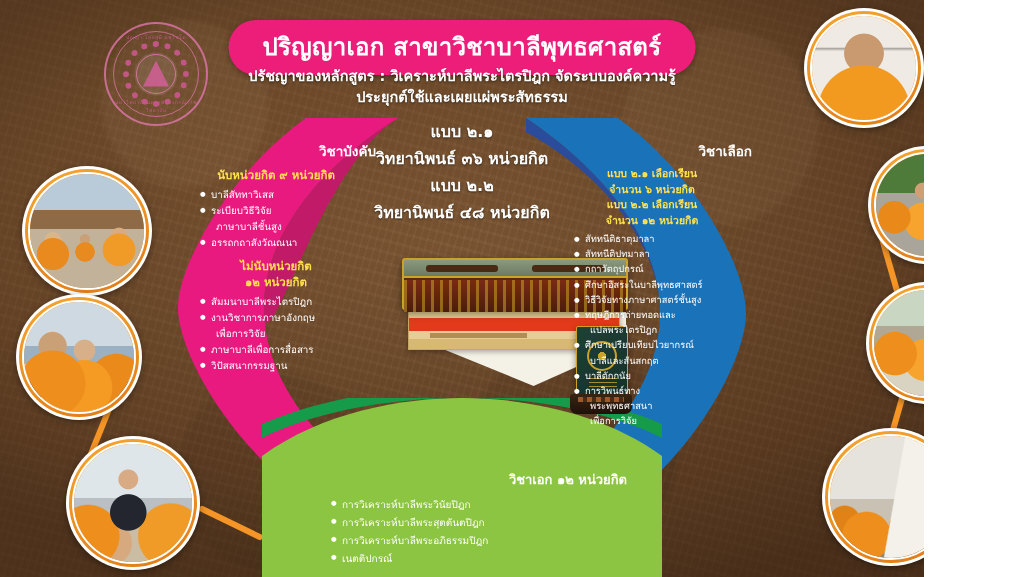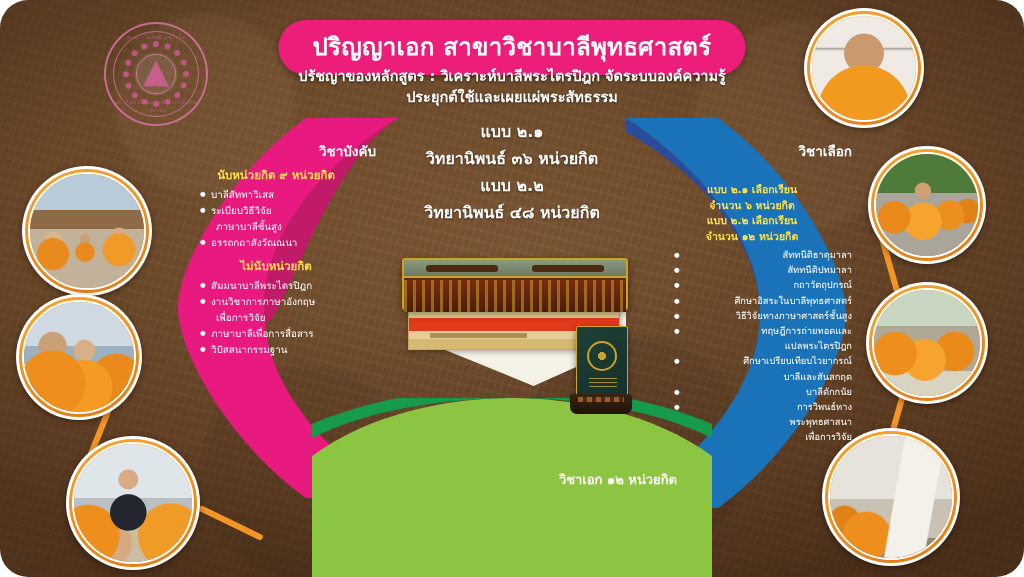--- a/index.html
+++ b/index.html
@@ -3,28 +3,27 @@
 <meta charset="utf-8">
 <style>
   * { box-sizing: border-box; margin: 0; padding: 0; }
   html, body {
     width: 1024px; height: 577px;
     overflow: hidden;
     font-family: "DejaVu Sans", "Liberation Sans", sans-serif;
   }
   #poster {
     position: relative;
-    width: 1024px; height: 577px;
+    width: 924px; height: 577px;
     overflow: hidden;
     background:
       radial-gradient(ellipse 70% 60% at 50% 45%, rgba(150,110,70,0.30) 0%, rgba(90,58,32,0.55) 70%, rgba(70,44,24,0.75) 100%),
       repeating-linear-gradient(106deg, rgba(255,255,255,0.035) 0px, rgba(255,255,255,0.035) 2px, rgba(0,0,0,0.03) 2px, rgba(0,0,0,0.03) 7px),
       repeating-linear-gradient(14deg, rgba(255,235,200,0.045) 0px, rgba(255,235,200,0.045) 3px, rgba(0,0,0,0.025) 3px, rgba(0,0,0,0.025) 11px),
       linear-gradient(160deg, #8a6239 0%, #7d5530 22%, #6e4a2a 48%, #5d3d22 74%, #4e321c 100%);
-    border-radius: 28px;
   }
   
   #poster::before {
     content:"";
     position:absolute; inset:0;
     background-image:
       radial-gradient(circle at 20% 18%, rgba(255,220,180,0.05) 0 9%, transparent 10%),
       radial-gradient(circle at 78% 22%, rgba(255,220,180,0.045) 0 11%, transparent 12%),
       radial-gradient(circle at 62% 78%, rgba(0,0,0,0.07) 0 14%, transparent 15%),
       radial-gradient(circle at 30% 82%, rgba(0,0,0,0.06) 0 12%, transparent 13%);
@@ -262,22 +261,22 @@
   }
   ul.bullets li.cont { padding-left:16px; }
   ul.bullets li.cont::before { content:""; }
 
   #txt-pink { left:176px; top:140px; width:200px; }
   #txt-pink .head-white { margin-bottom:5px; }
   #txt-pink ul.bullets { margin:4px 0 0 24px; }
   #txt-pink .grp2 { margin-top:8px; }
 
   #txt-blue { right:172px; top:140px; width:200px; }
-  #txt-blue .head-white { margin-bottom:20px; }
-  #txt-blue ul.bullets { margin:4px 0 16px 22px;text-align:right; }
+  #txt-blue .head-white { margin-bottom:4px; }
+  #txt-blue ul.bullets { margin:4px 0 16px 22px; }
   #txt-blue ul.bullets li { font-size:9.3px; line-height:14.2px; }
 
   #txt-green { left:50%; transform:translateX(-50%); top:445px; width:330px;margin-top:24px; }
   #txt-green .head-white { margin-bottom:6px; font-size:13px; }
   #txt-green ul.bullets { margin:2px 0 0 34px; }
   #txt-green ul.bullets li { font-size:10px; line-height:17px; }
 
   
   #artifact { position:absolute; left:398px; top:238px; width:236px; height:180px; z-index:4; }
   #artifact .cloth {
@@ -449,20 +448,21 @@
     <div class="head-white">วิชาบังคับ</div>
     <div class="head-yellow">นับหน่วยกิต ๙ หน่วยกิต</div>
     <ul class="bullets">
       <li>บาลีสัททาวิเสส</li>
       <li>ระเบียบวิธีวิจัย</li>
       <li class="cont">ภาษาบาลีชั้นสูง</li>
       <li>อรรถกถาสังวัณณนา</li>
     </ul>
     <div class="grp2">
       <div class="head-yellow">ไม่นับหน่วยกิต</div>
+      <div class="head-yellow">๑๒ หน่วยกิต</div>
       <ul class="bullets">
         <li>สัมมนาบาลีพระไตรปิฎก</li>
         <li>งานวิชาการภาษาอังกฤษ</li>
         <li class="cont">เพื่อการวิจัย</li>
         <li>ภาษาบาลีเพื่อการสื่อสาร</li>
         <li>วิปัสสนากรรมฐาน</li>
       </ul>
     </div>
   </div>
 
@@ -492,20 +492,26 @@
       <li class="cont">เพื่อการวิจัย</li>
     </ul>
   </div>
 
   <div class="petal" id="petal-green">
     <div class="shell"></div>
     <div class="shade"></div>
   </div>
   <div class="petal-text" id="txt-green">
     <div class="head-white">วิชาเอก ๑๒ หน่วยกิต</div>
+    <ul class="bullets">
+      <li>การวิเคราะห์บาลีพระวินัยปิฎก</li>
+      <li>การวิเคราะห์บาลีพระสุตตันตปิฎก</li>
+      <li>การวิเคราะห์บาลีพระอภิธรรมปิฎก</li>
+      <li>เนตติปกรณ์</li>
+    </ul>
   </div>
 
   <div id="artifact">
     <div class="cloth"></div>
     <div class="leafstack"></div>
     <div class="box">
       <div class="lid"></div>
       <div class="carve"></div>
     </div>
     <div class="book"></div>

